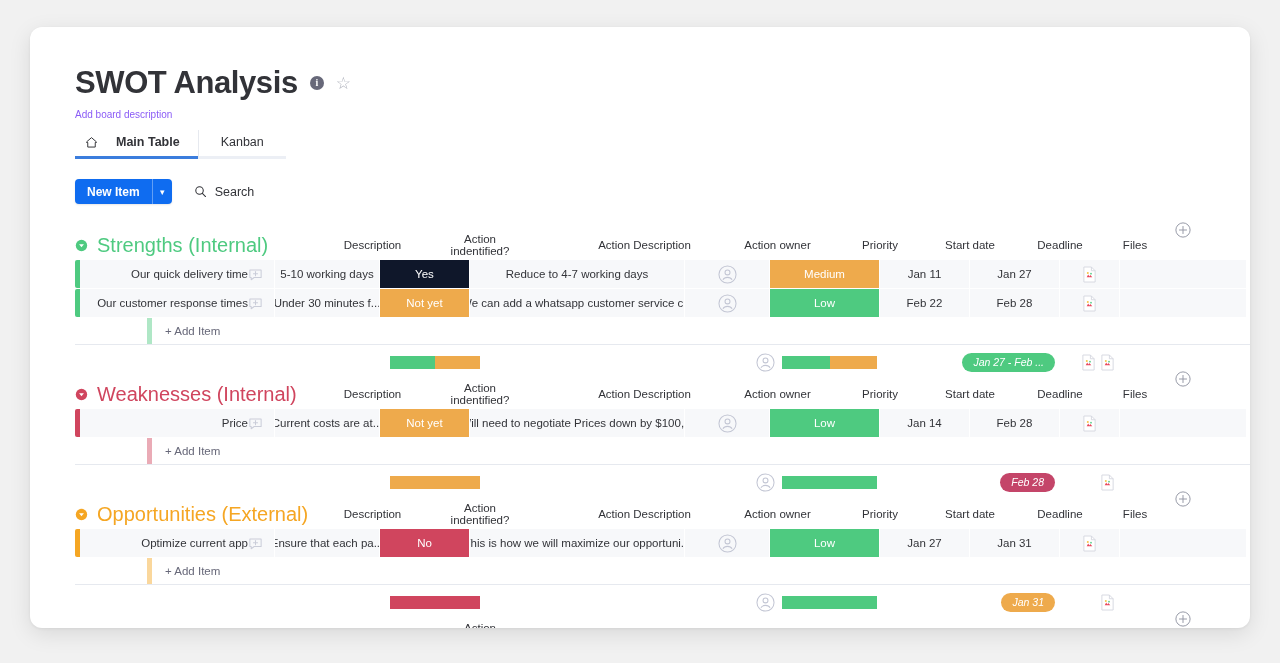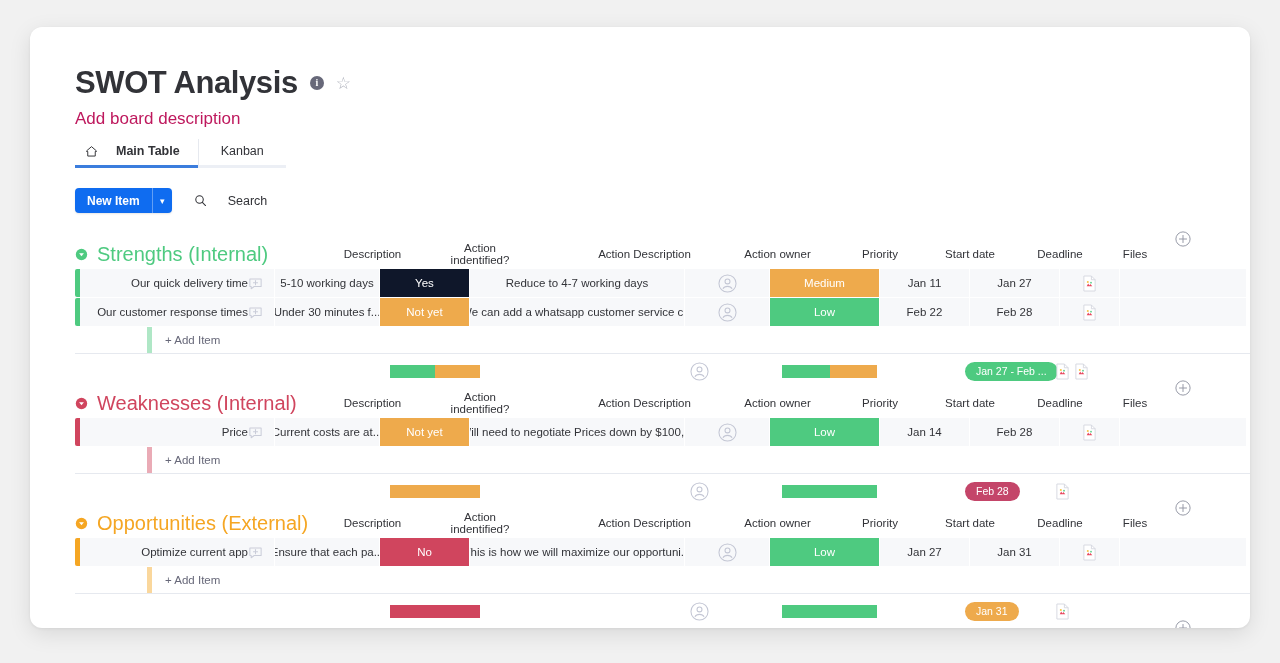--- a/index.html
+++ b/index.html
@@ -29,21 +29,21 @@
     font-size: 31px; font-weight: 700; color: #323338;
     letter-spacing: -0.4px; line-height: 36px;
   }
   .info-icon {
     width:14px;height:14px;border-radius:50%;background:#676879;
     display:inline-flex;align-items:center;justify-content:center;
     color:#fff;font-size:10px;font-weight:700;line-height:1;
     font-family:"Liberation Serif",serif;
   }
   .star-icon { color:#b0b3bd; font-size:17px; line-height:1; }
-  .board-desc { margin-top:8px; font-size:17px; color:#be185d; }
+  .board-desc { margin-top:8px; font-size:10px; color:#8b5cf6; }
 
   .tabs { margin-top:10px; display:flex; align-items:flex-end; gap:0; }
   .tab {
     display:flex; align-items:center; gap:18px;
     font-size:12.5px; color:#323338; padding:5px 18px 7px 10px;
     border-bottom: 3px solid transparent; font-weight:600;
   }
   .tab.active { border-bottom-color:#3b7ddd; color:#323338; }
   .tab.inactive { font-weight:400; color:#323338; padding-left:22px; padding-right:22px;
                   border-left:1px solid #e6e9ef; border-bottom:3px solid #eceff5;}
@@ -55,21 +55,21 @@
     height:25px; overflow:hidden; box-shadow:0 1px 2px rgba(0,0,0,0.10);
   }
   .new-item-main {
     color:#fff; font-size:12px; font-weight:600; padding:0 12px;
     display:flex;align-items:center;
   }
   .new-item-caret {
     width:20px; display:flex;align-items:center;justify-content:center;
     border-left:1px solid rgba(255,255,255,0.35); color:#fff; font-size:9px;
   }
-  .search-btn { display:flex;align-items:center;gap:21px; color:#323338; font-size:12.5px; }
+  .search-btn { display:flex;align-items:center;gap:8px; color:#323338; font-size:12.5px; }
   .mag { width:13px;height:13px; display:block; }
 
   
   .table-area { margin-top:26px; }
 
   .group { position:relative; }
 
   .group-head {
     display:flex; align-items:center; height:30px;
     padding-left:45px; position:relative;
@@ -104,21 +104,21 @@
 
   .addrow {
     display:flex; align-items:center; height:26px; margin-left:70px;padding-left:47px;
   }
   .addrow .stripe { width:5px; flex:0 0 5px; }
   .addrow .txt { font-size:11.5px; color:#676879; padding-left:13px; }
 
   .divider { margin-left:45px; height:1px; background:#e6e9ef; }
 
   .sumrow { display:flex; align-items:center; height:34px; margin-left:50px; }
-  .sumcell { display:flex; align-items:center; justify-content:flex-start; }
+  .sumcell { display:flex; align-items:center; justify-content:flex-end;font-style:italic; }
   .sumbar { height:13px; display:flex; overflow:hidden; }
   .sumbar > i { display:block; height:100%; }
   .datepill {
     color:#fff; font-size:10.5px; border-radius:11px; padding:3px 11px;
     white-space:nowrap; line-height:13px;
   }
   .plus-circle { width:16px;height:16px; display:block; }
 </style>
 </head>
 <body>

